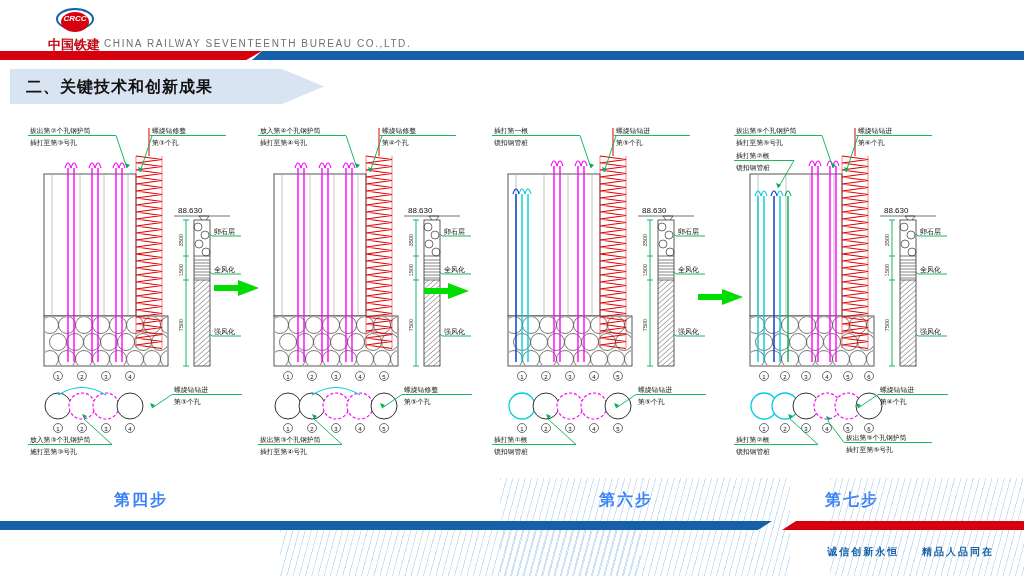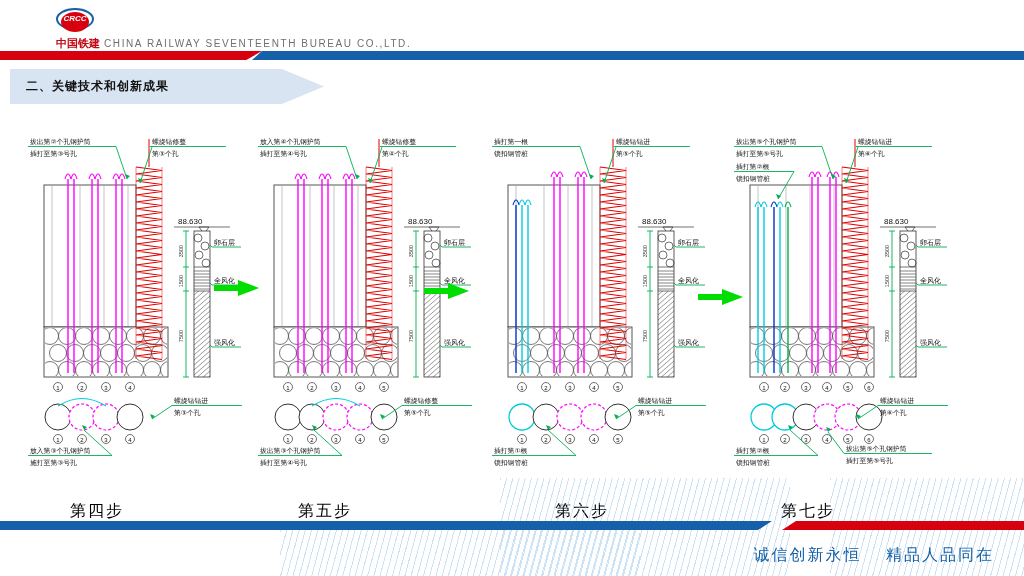--- a/index.html
+++ b/index.html
@@ -6,52 +6,52 @@
   body{width:1024px;height:576px;position:relative;overflow:hidden;background:#ffffff;
        font-family:"Liberation Sans","DejaVu Sans",sans-serif;}
   
   .header{position:absolute;left:0;top:0;width:1024px;height:52px;background:#fff;}
   .logo{position:absolute;left:54px;top:6px;width:44px;height:44px;}
   .logo-oval{position:absolute;left:2px;top:2px;width:38px;height:22px;border:2px solid #1560A8;
              border-radius:50%;box-sizing:border-box;}
   .logo-core{position:absolute;left:7px;top:6px;width:28px;height:20px;background:#D7000F;
              border-radius:50%;color:#fff;font-size:8px;font-weight:bold;font-style:italic;
              text-align:center;line-height:14px;letter-spacing:0;}
-  .logo-sub{position:absolute;left:-6px;top:30px;width:60px;text-align:center;color:#C00714;
-            font-size:11px;font-weight:bold;white-space:nowrap;font-family:Liberation Serif, serif;}
+  .logo-sub{position:absolute;left:-6px;top:30px;width:60px;color:#C00714;
+            font-size:13px;font-weight:bold;white-space:nowrap;font-family:Liberation Serif, serif;}
   .company{position:absolute;left:102px;top:10px;font-size:24px;font-weight:bold;color:#1a1a1a;
            letter-spacing:1px;white-space:nowrap;}
   .company-en{position:absolute;left:104px;top:38px;font-size:10px;color:#6f6f6f;
               letter-spacing:1.6px;white-space:nowrap;}
   .hr-stripe{position:absolute;left:0;top:51px;width:1024px;height:9px;}
   .hr-red{position:absolute;left:0;top:0;width:262px;height:9px;background:#D7000F;
           clip-path:polygon(0 0,100% 0,94% 100%,0 100%);}
   .hr-blue{position:absolute;left:252px;top:0;right:0;height:9px;background:#1560A8;
            clip-path:polygon(10px 0,100% 0,100% 100%,0 100%);}
   
   .banner{position:absolute;left:10px;top:69px;width:314px;height:35px;background:#D8E4F2;
           clip-path:polygon(0 0,272px 0,100% 50%,272px 100%,0 100%);}
-  .banner-text{position:absolute;left:16px;top:0;line-height:35px;font-size:12px;font-weight:bold;
+  .banner-text{position:absolute;left:16px;top:0;line-height:35px;font-size:16px;font-weight:bold;
                color:#111;letter-spacing:1px;white-space:nowrap;}
   
   .canvas{position:absolute;left:0;top:112px;width:1024px;height:400px;}
-  .step{position:absolute;top:21px;width:215px;height:348px;}
+  .step{position:absolute;top:10px;width:215px;height:348px;}
   .step svg{width:215px;height:348px;display:block;}
   svg text{font-family:"Liberation Sans","DejaVu Sans",sans-serif;}
-  .step-label{position:absolute;top:368px;width:215px;font-size:16px;font-weight:normal;color:#000000;
-              letter-spacing:2px;}
+  .step-label{position:absolute;top:368px;width:215px;font-size:16px;font-weight:bold;color:#3b82f6;
+              letter-spacing:2px;margin-left:44px;}
   .arrow{position:absolute;width:46px;height:18px;}
   
   .pattern{position:absolute;pointer-events:none;
            background:repeating-linear-gradient(105deg,rgba(125,185,228,0.40) 0 1px,rgba(255,255,255,0) 1px 6px);}
   .ft-stripe-blue{position:absolute;left:0;top:521px;width:772px;height:9px;background:#1560A8;
                   clip-path:polygon(0 0,100% 0,calc(100% - 14px) 100%,0 100%);}
   .ft-stripe-red{position:absolute;left:782px;top:521px;right:0;height:9px;background:#D7000F;
                  clip-path:polygon(14px 0,100% 0,100% 100%,0 100%);}
-  .motto{position:absolute;right:30px;top:545px;font-size:16px;font-weight:normal;color:#1560A8;
+  .motto{position:absolute;right:30px;top:545px;font-size:10px;font-weight:bold;color:#1560A8;
          letter-spacing:2px;white-space:nowrap;}
   .motto span{margin-left:18px;}
 </style>
 </head>
 <body>
 
 <div class="header">
   <div class="logo">
     <div class="logo-oval"></div>
     <div class="logo-core">CRCC</div>
@@ -377,21 +377,20 @@
         <text x="146" y="282" font-size="6.8" fill="#111" text-anchor="start">第⑤个孔</text>
         <line x1="144" y1="272.5" x2="214" y2="272.5" stroke="#00B050" stroke-width="0.9"></line>
         <polyline points="144,272.5 124,286" fill="none" stroke="#00B050" stroke-width="0.9"></polyline>
         <path d="M124 286 l-2 -5 l5 2 Z" fill="#00B050"></path>
         <text x="2" y="320" font-size="6.8" fill="#111" text-anchor="start">拔出第③个孔钢护筒</text>
         <text x="2" y="332" font-size="6.8" fill="#111" text-anchor="start">插打至第④号孔</text>
         <line x1="0" y1="322.5" x2="84" y2="322.5" stroke="#00B050" stroke-width="0.9"></line>
         <polyline points="84,322.5 56,297" fill="none" stroke="#00B050" stroke-width="0.9"></polyline>
         <path d="M56 297 l-2 -5 l5 2 Z" fill="#00B050"></path>
       </svg>
-    <div class="step-label" style="left:40px">第五步</div>
   </div>
   <div class="step" style="left:492px">
     <svg viewBox="0 0 215 348">
         <rect x="16" y="52" width="92" height="142" fill="#fff" stroke="#555" stroke-width="1"></rect>
         <line x1="24" y1="52" x2="24" y2="194" stroke="#aaa" stroke-width="0.7"></line>
         <line x1="52" y1="52" x2="52" y2="194" stroke="#aaa" stroke-width="0.7"></line>
         <line x1="76" y1="52" x2="76" y2="194" stroke="#aaa" stroke-width="0.7"></line>
         <line x1="100" y1="52" x2="100" y2="194" stroke="#aaa" stroke-width="0.7"></line>
         <rect x="16" y="194" width="124" height="50" fill="#fff" stroke="#444" stroke-width="0.9"></rect>
         <clipPath id="cb2">

